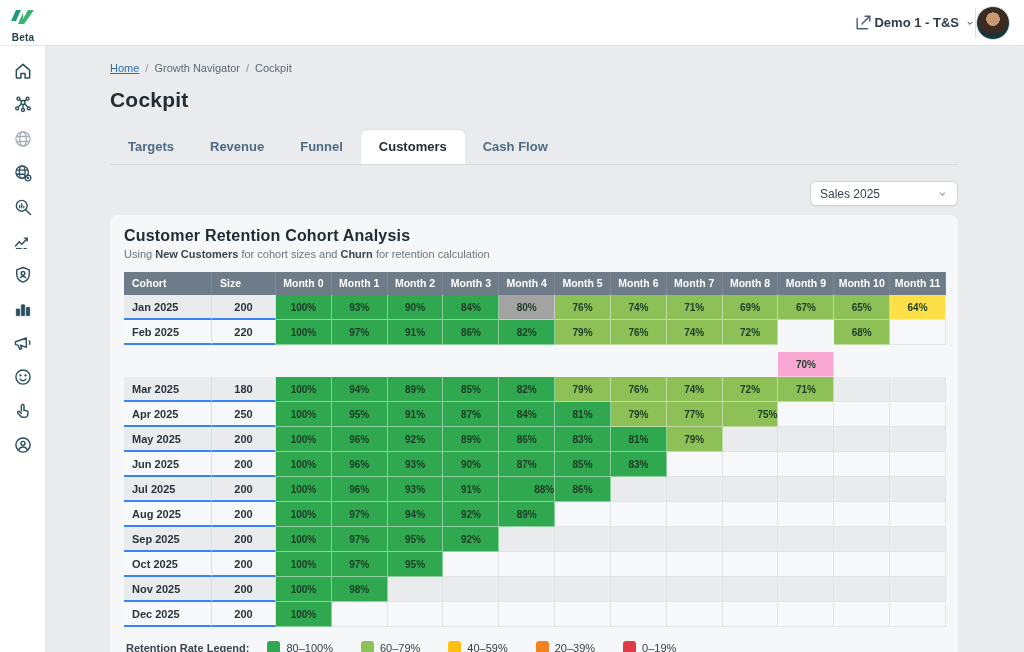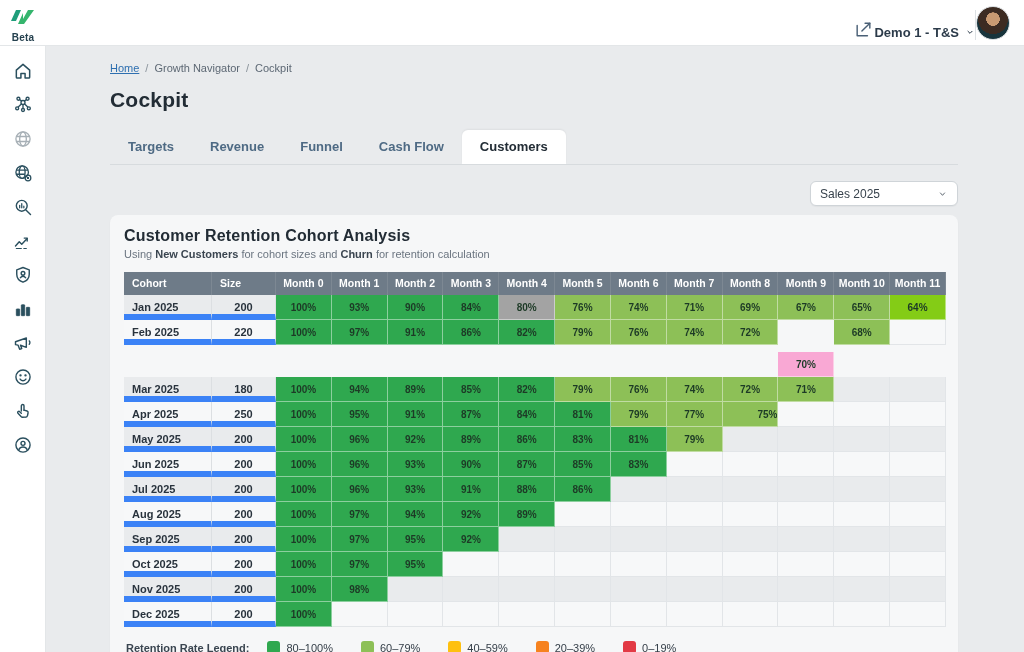--- a/index.html
+++ b/index.html
@@ -5,21 +5,21 @@
   * { margin:0; padding:0; box-sizing:border-box; }
   html,body { width:1024px; height:652px; overflow:hidden;
     font-family:"Liberation Sans", sans-serif; background:#e9ebed; color:#2b3540; }
 
   
   .topbar { position:absolute; top:0; left:0; width:1024px; height:46px;
     background:#ffffff; border-bottom:1px solid #e3e6e8; display:flex;
     align-items:center; justify-content:space-between; z-index:5; }
   .brand { width:46px; display:flex; flex-direction:column; align-items:center; padding-top:4px; }
   .brand-name { font-size:10px; font-weight:bold; color:#25414f; letter-spacing:.2px; margin-top:1px; }
-  .topbar-right { display:flex; align-items:flex-end; padding-right:14px; }
+  .topbar-right { display:flex; align-items:center; padding-right:14px; }
   .edit-btn { width:20px; height:20px; cursor:pointer; display:flex; align-items:center; }
   .ws-select { display:flex; align-items:center; gap:6px; font-size:13px; color:#2c3b4a;
     font-weight:bold; cursor:pointer; }
   .vdiv { width:1px; height:30px; background:#dde1e4; }
   .avatar { width:34px; height:34px; border-radius:50%; cursor:pointer;
     background:radial-gradient(circle at 50% 38%, #c99a72 0 26%, #3c2b22 27% 58%, #18343c 59%);
     border:1px solid #d8dcdf; }
 
   
   .sidebar { position:absolute; top:46px; left:0; width:46px; height:606px;
@@ -61,21 +61,21 @@
   .t-cell { height:25px; line-height:25px; font-size:10px; text-align:center;
     overflow:hidden; white-space:nowrap; }
   .t-head .t-cell { background:#6e7b88; color:#ffffff; font-weight:bold; font-size:10.5px;
     height:23px; line-height:23px; border-right:1px solid #7d8893; }
   .t-head .t-cell.label { text-align:left; padding-left:8px; }
   .t-body .t-row:nth-child(odd) .t-cell.meta,
   .t-body .t-row:nth-child(odd) .t-cell.empty { background:#e9ebed; }
   .t-body .t-row:nth-child(even) .t-cell.meta,
   .t-body .t-row:nth-child(even) .t-cell.empty { background:#f7f8f9; }
   .t-cell.meta { font-weight:bold; color:#29333d; font-size:11px;
-    border-right:1px solid #dcdfe2; border-bottom:6px solid #3b82f6; }
+    border-right:1px solid #dcdfe2; border-bottom:2px solid #3b82f6; }
   .t-cell.cohort { text-align:left; padding-left:8px; }
   .t-cell.empty { border-right:1px solid #e2e5e8; border-bottom:1px solid #e2e5e8; }
   .t-cell.filled { font-weight:bold; color:#1d3a26;
     border-right:1px solid rgba(255,255,255,.45); border-bottom:1px solid rgba(255,255,255,.45); }
 
   
   .legend { display:flex; align-items:center; gap:18px; margin-top:14px; padding-left:2px; }
   .legend-label { font-size:11px; font-weight:bold; color:#3a4550; }
   .legend-item { display:flex; align-items:center; gap:6px; font-size:11px; color:#333d47; }
   .swatch { width:13px; height:13px; border-radius:3px; display:inline-block; }
@@ -213,22 +213,22 @@
     <span class="sep">/</span>
     <span>Cockpit</span>
   </div>
 
   <div class="page-title">Cockpit</div>
 
   <div class="tabbar">
     <span class="tab">Targets</span>
     <span class="tab">Revenue</span>
     <span class="tab">Funnel</span>
+    <span class="tab active">Customers</span>
     <span class="tab">Cash Flow</span>
-    <span class="tab active">Customers</span>
   </div>
 
   <div class="filter-row">
     <div class="select">
       <span>Sales 2025</span>
       <svg width="11" height="8" viewBox="0 0 24 24">
         <path d="M5 8l7 8 7-8" fill="none" stroke="#4a555f" stroke-width="2.6"></path>
       </svg>
     </div>
   </div>
@@ -262,21 +262,21 @@
             <div class="t-cell filled" style="background: rgb(47, 168, 79);">93%</div>
             <div class="t-cell filled" style="background: rgb(47, 168, 79);">90%</div>
             <div class="t-cell filled" style="background: rgb(47, 168, 79);">84%</div>
             <div class="t-cell filled" style="background: #a3a3a3;">80%</div>
             <div class="t-cell filled" style="background: rgb(141, 192, 87);">76%</div>
             <div class="t-cell filled" style="background: rgb(141, 192, 87);">74%</div>
             <div class="t-cell filled" style="background: rgb(141, 192, 87);">71%</div>
             <div class="t-cell filled" style="background: rgb(141, 192, 87);">69%</div>
             <div class="t-cell filled" style="background: rgb(141, 192, 87);">67%</div>
             <div class="t-cell filled" style="background: rgb(141, 192, 87);">65%</div>
-            <div class="t-cell filled" style="background: #84cc16;">64%</div>
+            <div class="t-cell filled" style="background: #fde047;">64%</div>
           </div>
           <div class="t-row">
             <div class="t-cell meta cohort">Feb 2025</div>
             <div class="t-cell meta">220</div>
             <div class="t-cell filled" style="background: rgb(47, 168, 79);">100%</div>
             <div class="t-cell filled" style="background: rgb(47, 168, 79);">97%</div>
             <div class="t-cell filled" style="background: rgb(47, 168, 79);">91%</div>
             <div class="t-cell filled" style="background: rgb(47, 168, 79);">86%</div>
             <div class="t-cell filled" style="background: rgb(47, 168, 79);">82%</div>
             <div class="t-cell filled" style="background: rgb(141, 192, 87);">79%</div>
@@ -351,21 +351,21 @@
             <div class="t-cell empty"></div>
             <div class="t-cell empty"></div>
           </div>
           <div class="t-row">
             <div class="t-cell meta cohort">Jul 2025</div>
             <div class="t-cell meta">200</div>
             <div class="t-cell filled" style="background: rgb(47, 168, 79);">100%</div>
             <div class="t-cell filled" style="background: rgb(47, 168, 79);">96%</div>
             <div class="t-cell filled" style="background: rgb(47, 168, 79);">93%</div>
             <div class="t-cell filled" style="background: rgb(47, 168, 79);">91%</div>
-            <div class="t-cell filled" style="background: rgb(47, 168, 79);">88%</div>
+            <div class="t-cell filled" style="background: rgb(47, 168, 79); text-align: right;">88%</div>
             <div class="t-cell filled" style="background: rgb(47, 168, 79);">86%</div>
             <div class="t-cell empty"></div>
             <div class="t-cell empty"></div>
             <div class="t-cell empty"></div>
             <div class="t-cell empty"></div>
             <div class="t-cell empty"></div>
             <div class="t-cell empty"></div>
           </div>
           <div class="t-row">
             <div class="t-cell meta cohort">Aug 2025</div>

